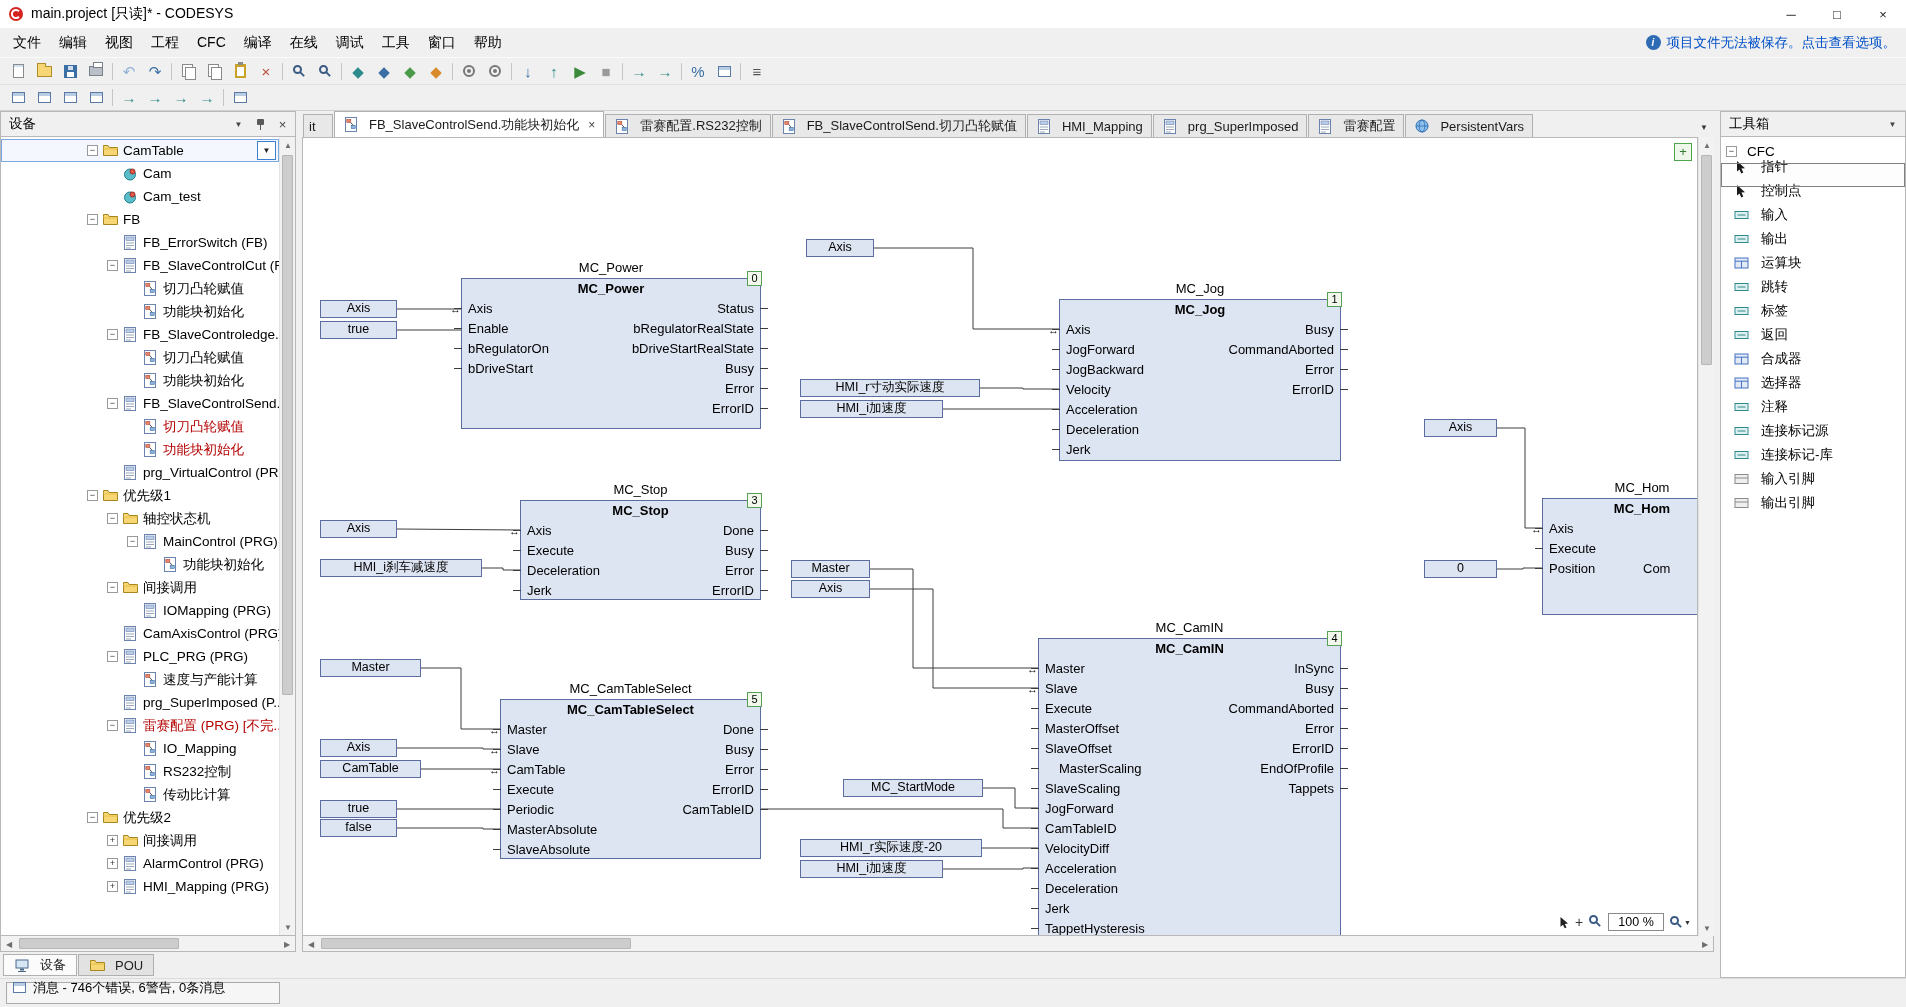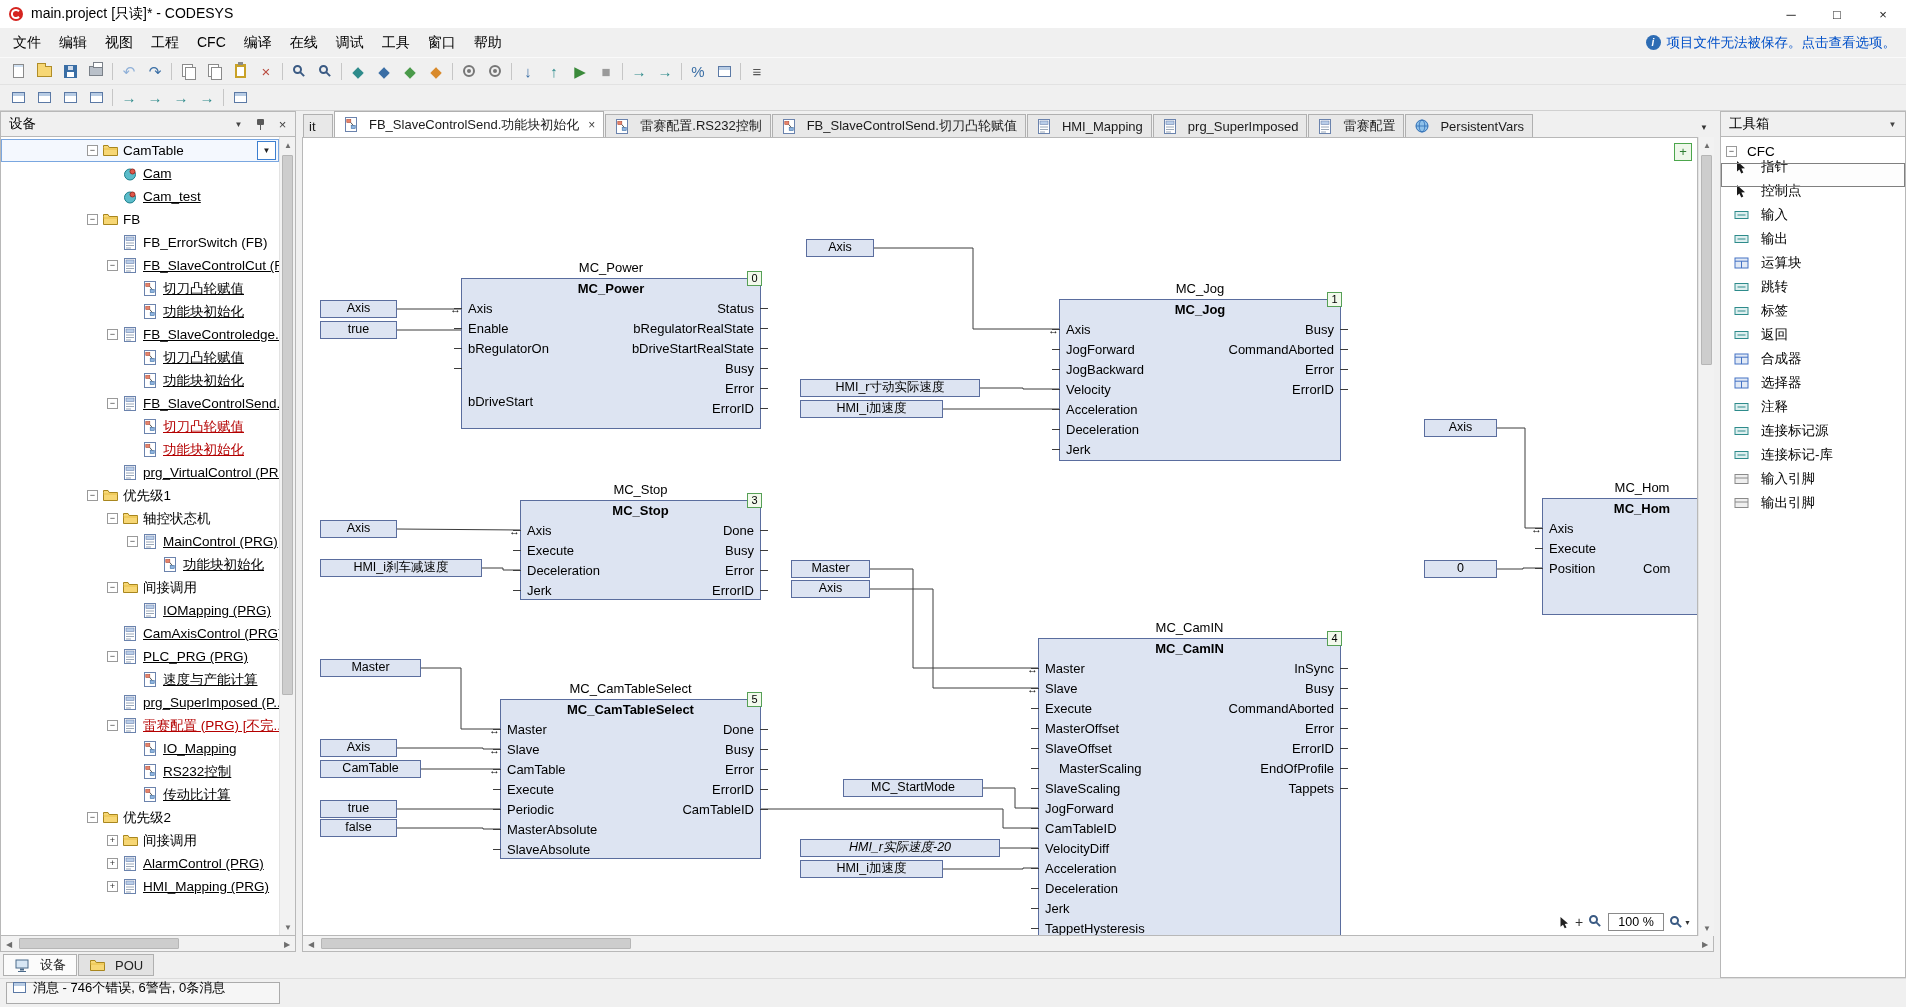--- a/index.html
+++ b/index.html
@@ -62,21 +62,21 @@
 .pinshape::after{content:"";position:absolute;left:4px;top:7px;width:1px;height:5px;background:#5a5a5a}
 
 .tree-wrap{flex:1;display:flex;border:1px solid #b8b8b8;border-top:none;background:#fff;overflow:hidden;min-height:0}
 #tree{flex:1;overflow:hidden;padding-top:2px}
 .trow{height:23px;display:flex;align-items:center;white-space:nowrap;position:relative}
 .trow.sel{outline:1px solid #7aa7e0;outline-offset:-1px;background:#f4f8fe}
 .texp{width:11px;height:11px;flex:none;border:1px solid #9a9a9a;background:#fff;font-size:9px;line-height:9px;text-align:center;margin-right:4px;color:#333}
 .texp.hid{visibility:hidden}
 .tree-ic{width:16px;height:16px;flex:none;display:inline-flex;align-items:center;justify-content:center;margin-right:5px}
 .tlabel{font-size:13.5px}
-.tlabel.und{text-decoration:underline}
+.tlabel.und{}
 .tlabel.err{color:#b40000}
 .tree-dd{position:absolute;right:3px;top:2px;width:19px;height:19px;border:1px solid #3c7fd0;background:#fff;color:#222;font-size:8px;display:flex;align-items:center;justify-content:center}
 
 
 .vscroll{width:16px;flex:none;background:#f2f2f2;position:relative;border-left:1px solid #e3e3e3}
 .sb-btn{position:absolute;width:16px;height:16px;color:#6e6e6e;font-size:8px;display:flex;align-items:center;justify-content:center}
 .sb-up{top:0}.sb-down{bottom:0}.sb-left{left:0}.sb-right{right:0}
 .sb-thumb-v{position:absolute;left:2px;right:2px;background:#cdcdcd;border:1px solid #b6b6b6;border-radius:1px}
 .sb-thumb-h{position:absolute;top:2px;bottom:2px;background:#cdcdcd;border:1px solid #b6b6b6;border-radius:1px}
 .hscroll{height:16px;flex:none;background:#f2f2f2;position:relative;border:1px solid #b8b8b8;border-top:none}
@@ -871,21 +871,21 @@
         </div>
       <div class="cfc-title" style="left: 158px; top: 122px; width: 300px;">MC_Power</div>
           <div class="cfc-block" style="left: 158px; top: 140px; width: 300px; height: 151px;">
             <div class="cfc-head">MC_Power</div>
             <div class="pin pin-in" style="top: 20px;">Axis</div>
             <div class="stub stub-l" style="top: 29px;"></div>
             <div class="pin pin-in" style="top: 40px;">Enable</div>
             <div class="stub stub-l" style="top: 49px;"></div>
             <div class="pin pin-in" style="top: 60px;">bRegulatorOn</div>
             <div class="stub stub-l" style="top: 69px;"></div>
-            <div class="pin pin-in" style="top: 80px; margin-top: 33px;">bDriveStart</div>
+            <div class="pin pin-in" style="top: 80px;">bDriveStart</div>
             <div class="stub stub-l" style="top: 89px;"></div>
             <div class="pin pin-out" style="top: 20px;">Status</div>
             <div class="stub stub-r" style="top: 29px;"></div>
             <div class="pin pin-out" style="top: 40px;">bRegulatorRealState</div>
             <div class="stub stub-r" style="top: 49px;"></div>
             <div class="pin pin-out" style="top: 60px;">bDriveStartRealState</div>
             <div class="stub stub-r" style="top: 69px;"></div>
             <div class="pin pin-out" style="top: 80px;">Busy</div>
             <div class="stub stub-r" style="top: 89px;"></div>
             <div class="pin pin-out" style="top: 100px;">Error</div>
@@ -1046,21 +1046,21 @@
           <div class="operand" style="left: 17px; top: 382px; width: 77px;">Axis</div>
           <div class="operand" style="left: 17px; top: 421px; width: 162px;">HMI_i刹车减速度</div>
           <div class="operand" style="left: 17px; top: 521px; width: 101px;">Master</div>
           <div class="operand" style="left: 17px; top: 601px; width: 77px;">Axis</div>
           <div class="operand" style="left: 17px; top: 622px; width: 101px;">CamTable</div>
           <div class="operand" style="left: 17px; top: 662px; width: 77px;">true</div>
           <div class="operand" style="left: 17px; top: 681px; width: 77px;">false</div>
           <div class="operand" style="left: 488px; top: 422px; width: 79px;">Master</div>
           <div class="operand" style="left: 488px; top: 442px; width: 79px;">Axis</div>
           <div class="operand" style="left: 540px; top: 641px; width: 140px;">MC_StartMode</div>
-          <div class="operand" style="left: 497px; top: 701px; width: 200px; font-style: italic;">HMI_r实际速度-20</div>
+          <div class="operand" style="left: 497px; top: 701px; width: 182px;">HMI_r实际速度-20</div>
           <div class="operand" style="left: 497px; top: 722px; width: 143px;">HMI_i加速度</div>
           <div class="operand" style="left: 1121px; top: 281px; width: 73px;">Axis</div>
           <div class="operand" style="left: 1121px; top: 422px; width: 73px;">0</div>
         </div>
       <div class="vscroll">
         <span class="sb-btn sb-up">▲</span>
         <div class="sb-thumb-v" style="top:18px;height:210px"></div>
         <span class="sb-btn sb-down">▼</span>
       </div>
     </div>

